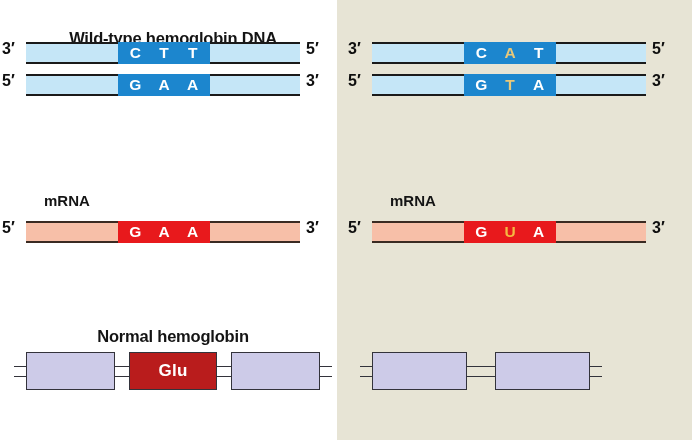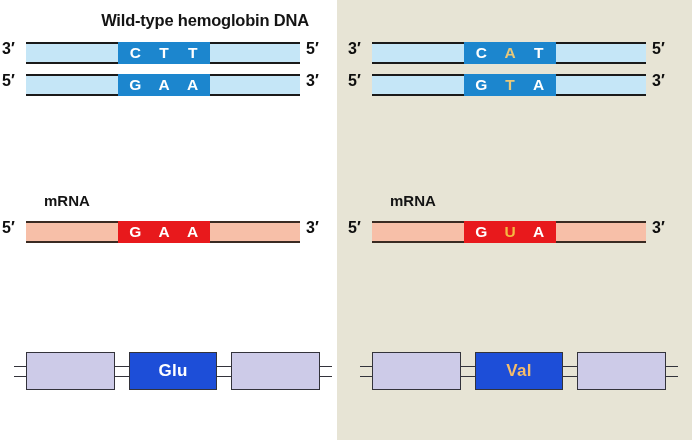--- a/index.html
+++ b/index.html
@@ -49,21 +49,21 @@
     position: absolute;
     left: 0;
     width: 346px;
     text-align: center;
     font-weight: bold;
     font-size: 16.5px;
     color: #141414;
     letter-spacing: -0.2px;
     white-space: nowrap;
   }
-  .heading.dna     { top: 11px; padding-left: 32px; }
+  .heading.dna     { top: 29px; }
   .heading.protein { top: 327px; }
 
   .small-label {
     position: absolute;
     font-weight: bold;
     font-size: 15px;
     color: #141414;
     white-space: nowrap;
   }
   .small-label.mrna { top: 192px; left: 44px; }
@@ -165,21 +165,21 @@
   }
   .pbox {
     height: 38px;
     background: #cdcbe8;
     border: 1.5px solid #33333b;
     box-sizing: border-box;
   }
   .pbox.side   { width: 95px; }
   .pbox.middle {
     width: 95px;
-    background: #1d4ed8;
+    background: #b91c1c;
     display: flex;
     align-items: center;
     justify-content: center;
     text-align: center;
   }
   .aa-label {
     font-weight: bold;
     font-size: 17px;
     color: #ffffff;
     letter-spacing: 0.3px;
@@ -248,20 +248,21 @@
 
     <div class="mrna-row">
       <div class="mrna-bar"></div>
       <div class="codon">
         <span class="base">G</span>
         <span class="base">A</span>
         <span class="base">A</span>
       </div>
     </div>
 
+    <div class="heading protein">Normal hemoglobin</div>
 
     <div class="protein-row">
       <div class="linker stub"></div>
       <div class="pbox side"></div>
       <div class="linker"></div>
       <div class="pbox middle">
         <span class="aa-label">Glu</span>
       </div>
       <div class="linker"></div>
       <div class="pbox side"></div>
@@ -308,22 +309,19 @@
         <span class="base mutant">U</span>
         <span class="base">A</span>
       </div>
     </div>
 
 
     <div class="protein-row">
       <div class="linker stub"></div>
       <div class="pbox side"></div>
       <div class="linker"></div>
-      <div class="pbox middle">
-        <span class="aa-label mutant">Val</span>
-      </div>
       <div class="linker"></div>
       <div class="pbox side"></div>
       <div class="linker stub"></div>
     </div>
   </div>
 
 </div>
 
 </body></html>

